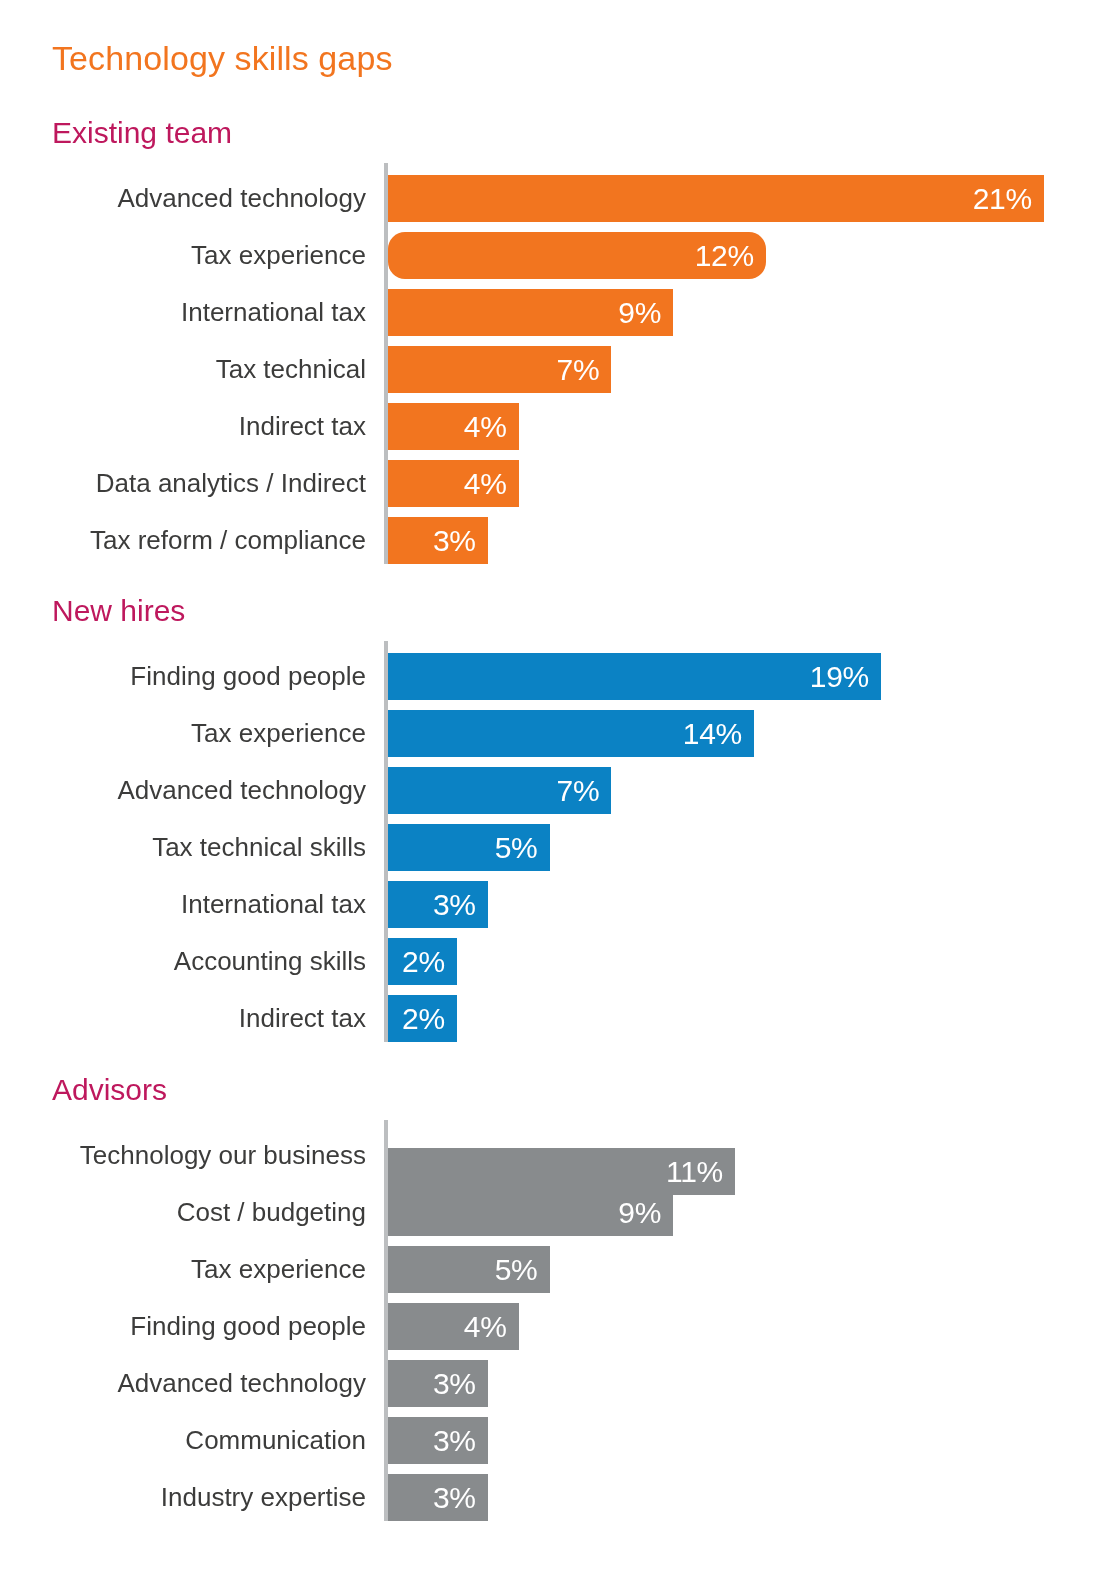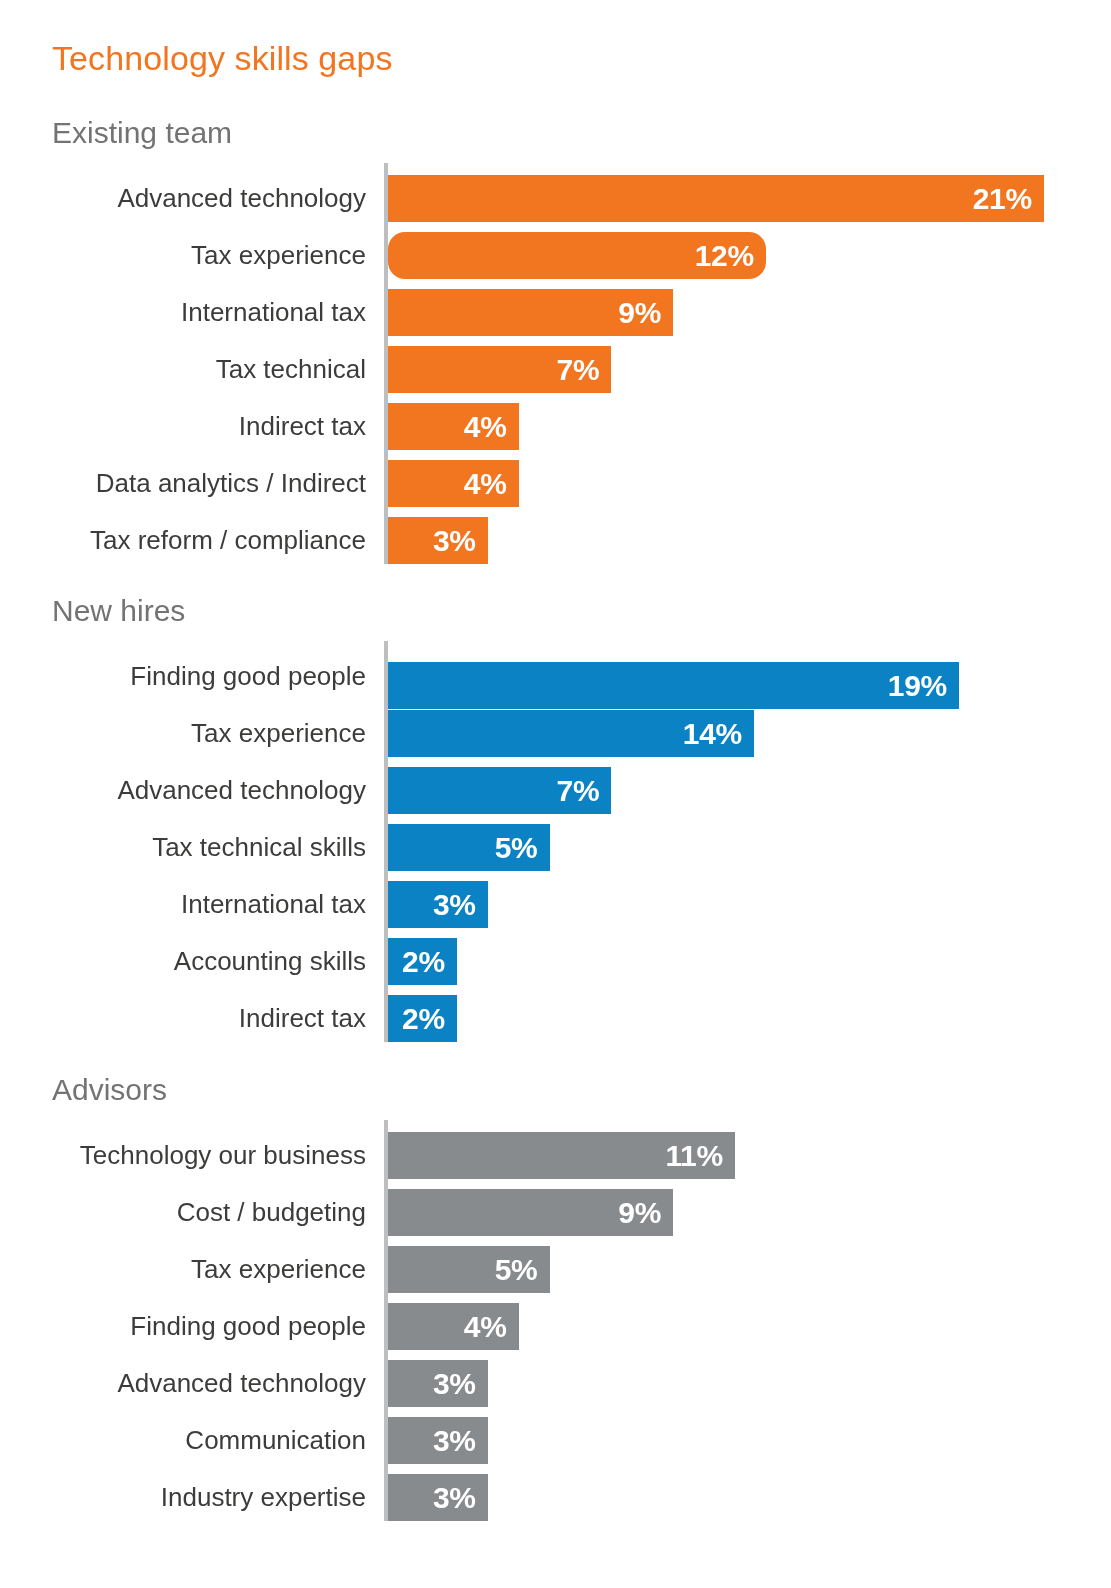--- a/index.html
+++ b/index.html
@@ -44,21 +44,21 @@
   .section-existing { top: 115px; }
   .section-newhires { top: 593px; }
   .section-advisors { top: 1072px; }
 
   .section-title {
     position: absolute;
     left: 52px;
     top: 0;
     font-size: 30px;
     font-weight: 400;
-    color: #737373;
+    color: #be185d;
     line-height: 36px;
     white-space: nowrap;
   }
 
   .chart {
     position: absolute;
     left: 0;
     top: 48px;
     width: 1111px;
   }
@@ -106,21 +106,21 @@
     display: block;
   }
 
   .bar-value {
     position: absolute;
     right: 12px;
     top: 0;
     height: 47px;
     line-height: 47px;
     font-size: 30px;
-    font-weight: 700;
+    font-weight: 400;
     color: #ffffff;
     white-space: nowrap;
     letter-spacing: -0.3px;
   }
 
   .c-orange { background: #f2751f; }
   .c-blue   { background: #0b82c4; }
   .c-gray   { background: #888b8d; }
 </style>
 </head>
@@ -181,21 +181,21 @@
     </div>
   </div>
 
   <div class="section section-newhires">
     <div class="section-title">New hires</div>
     <div class="chart">
       <div class="axis-line" style="height: 401px;"></div>
       <div class="rows">
           <div class="row">
             <div class="row-label">Finding good people</div>
-            <div class="bar c-blue" style="width: 571px; margin-top: 9px;">
+            <div class="bar c-blue" style="width: 493px;">
               <span class="bar-value">19%</span>
             </div>
           </div>
           <div class="row">
             <div class="row-label">Tax experience</div>
             <div class="bar c-blue" style="width: 366px;">
               <span class="bar-value">14%</span>
             </div>
           </div>
           <div class="row">
@@ -232,21 +232,21 @@
     </div>
   </div>
 
   <div class="section section-advisors">
     <div class="section-title">Advisors</div>
     <div class="chart">
       <div class="axis-line" style="height: 401px;"></div>
       <div class="rows">
           <div class="row">
             <div class="row-label">Technology our business</div>
-            <div class="bar c-gray" style="width: 346.9px;">
+            <div class="bar c-gray" style="width: 346.9px; margin-top: 16px;">
               <span class="bar-value">11%</span>
             </div>
           </div>
           <div class="row">
             <div class="row-label">Cost / budgeting</div>
             <div class="bar c-gray" style="width: 285.1px;">
               <span class="bar-value">9%</span>
             </div>
           </div>
           <div class="row">

